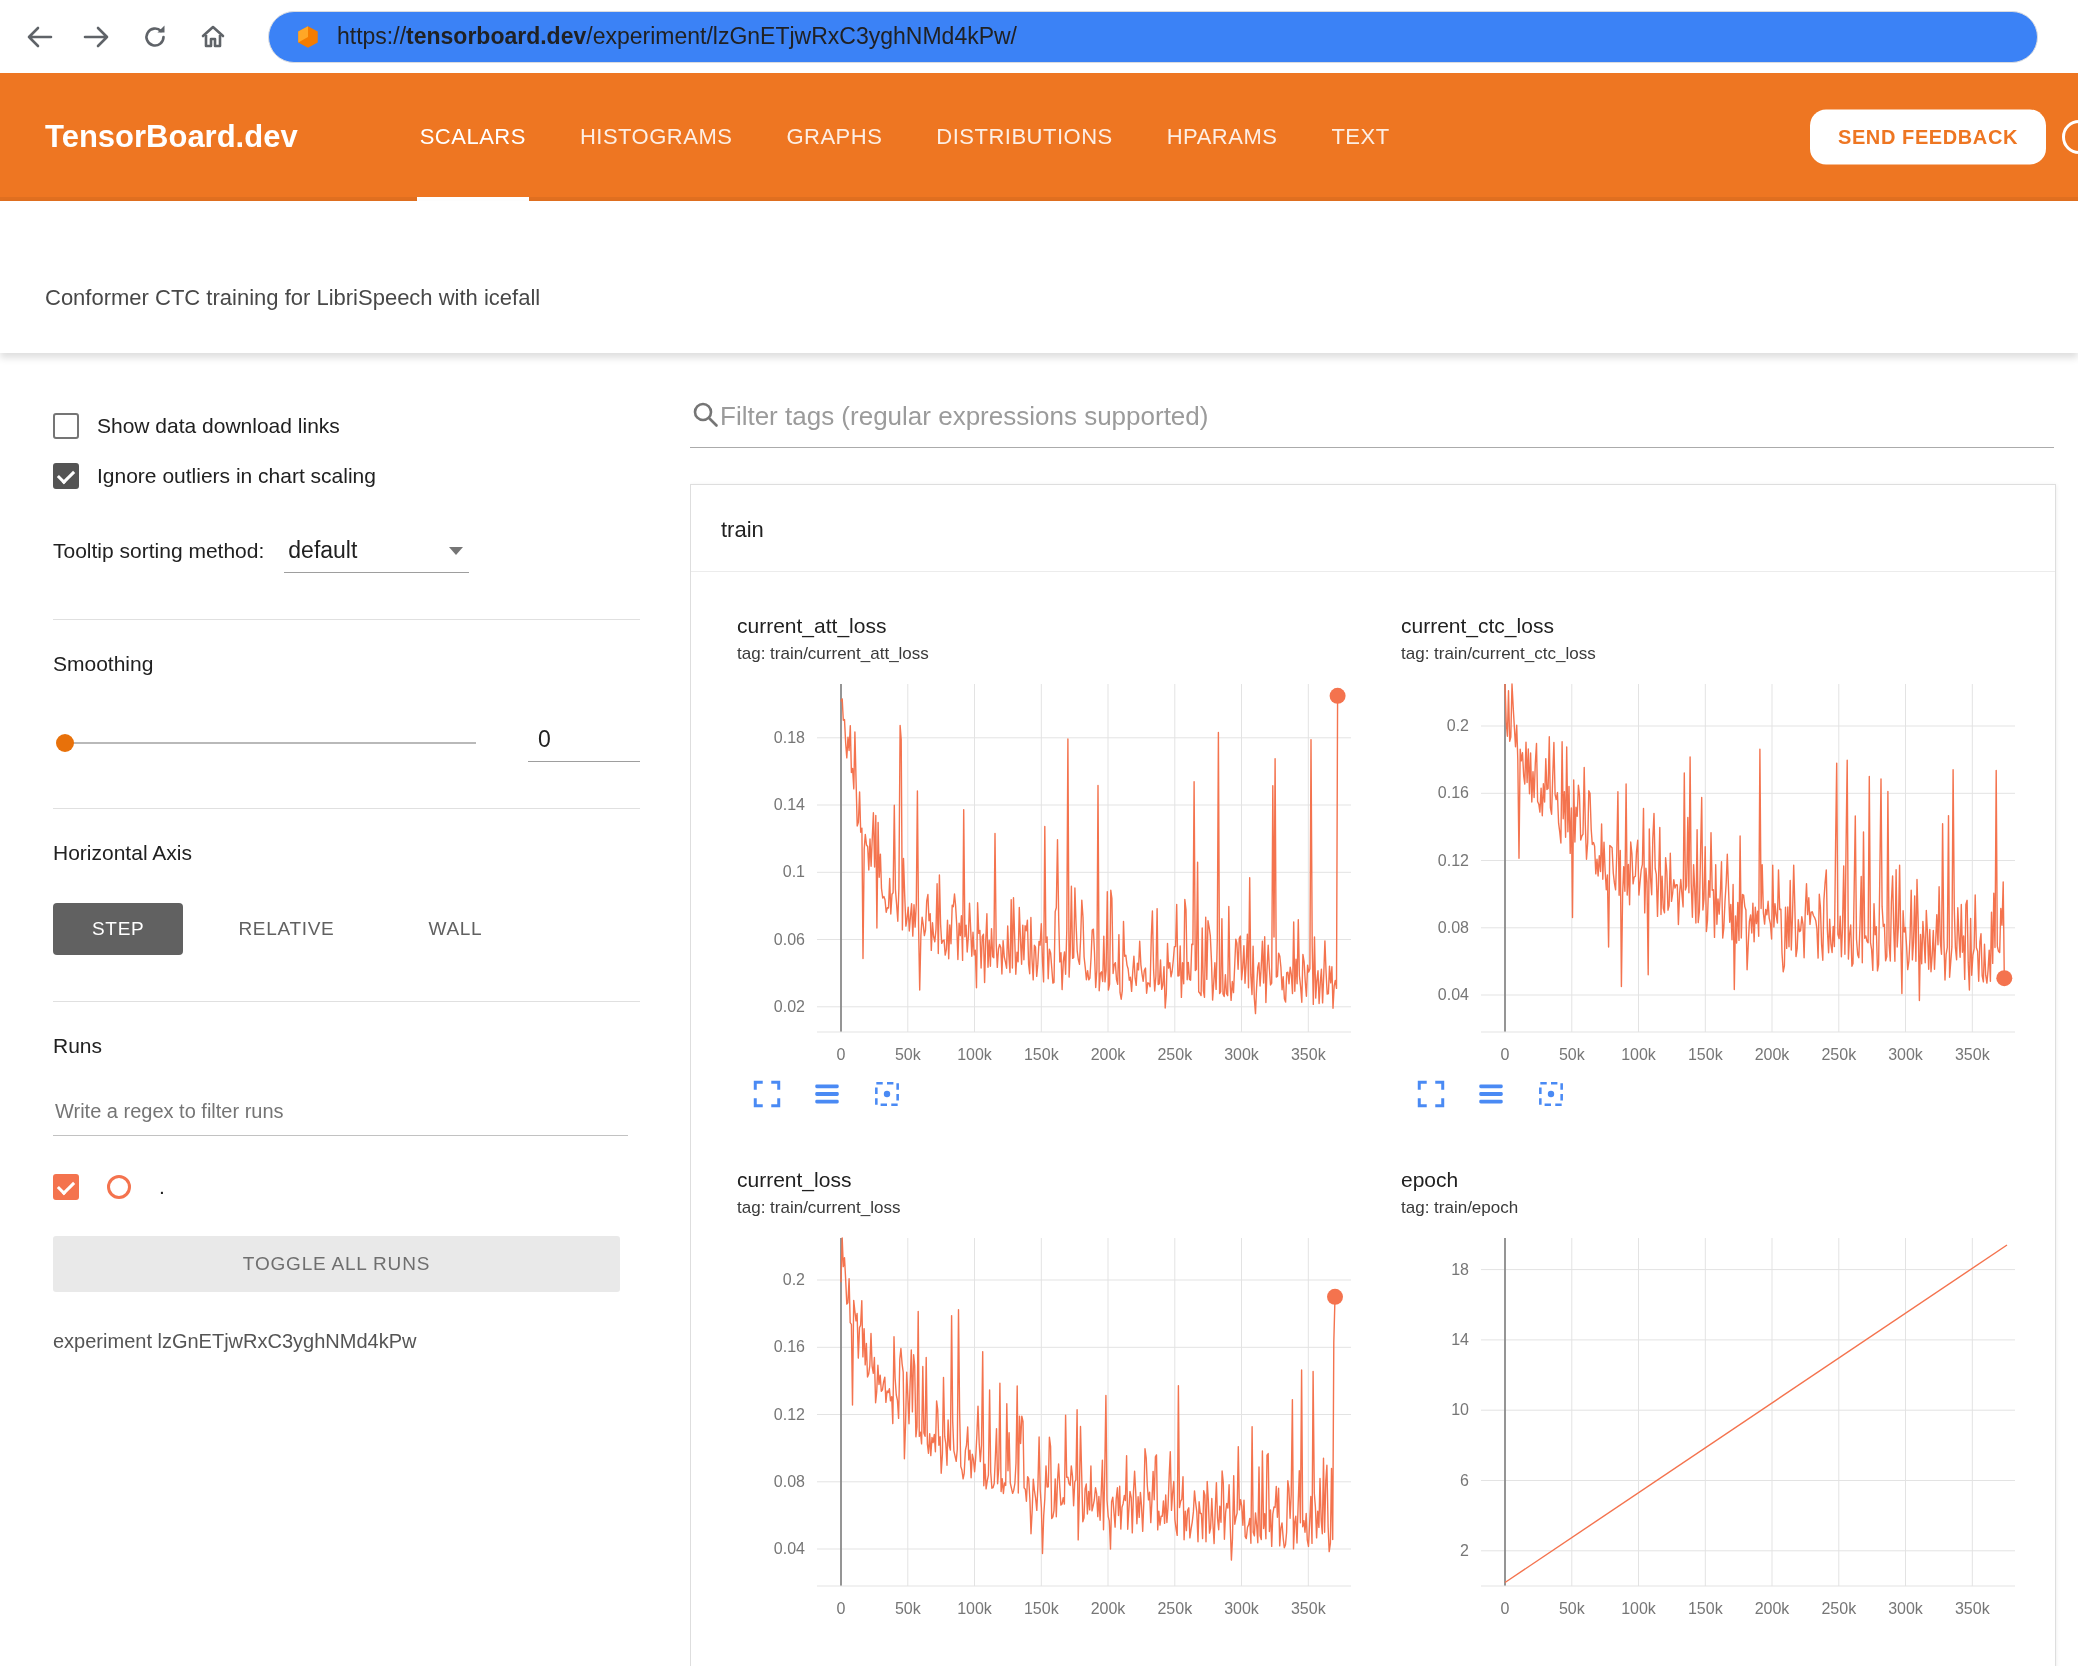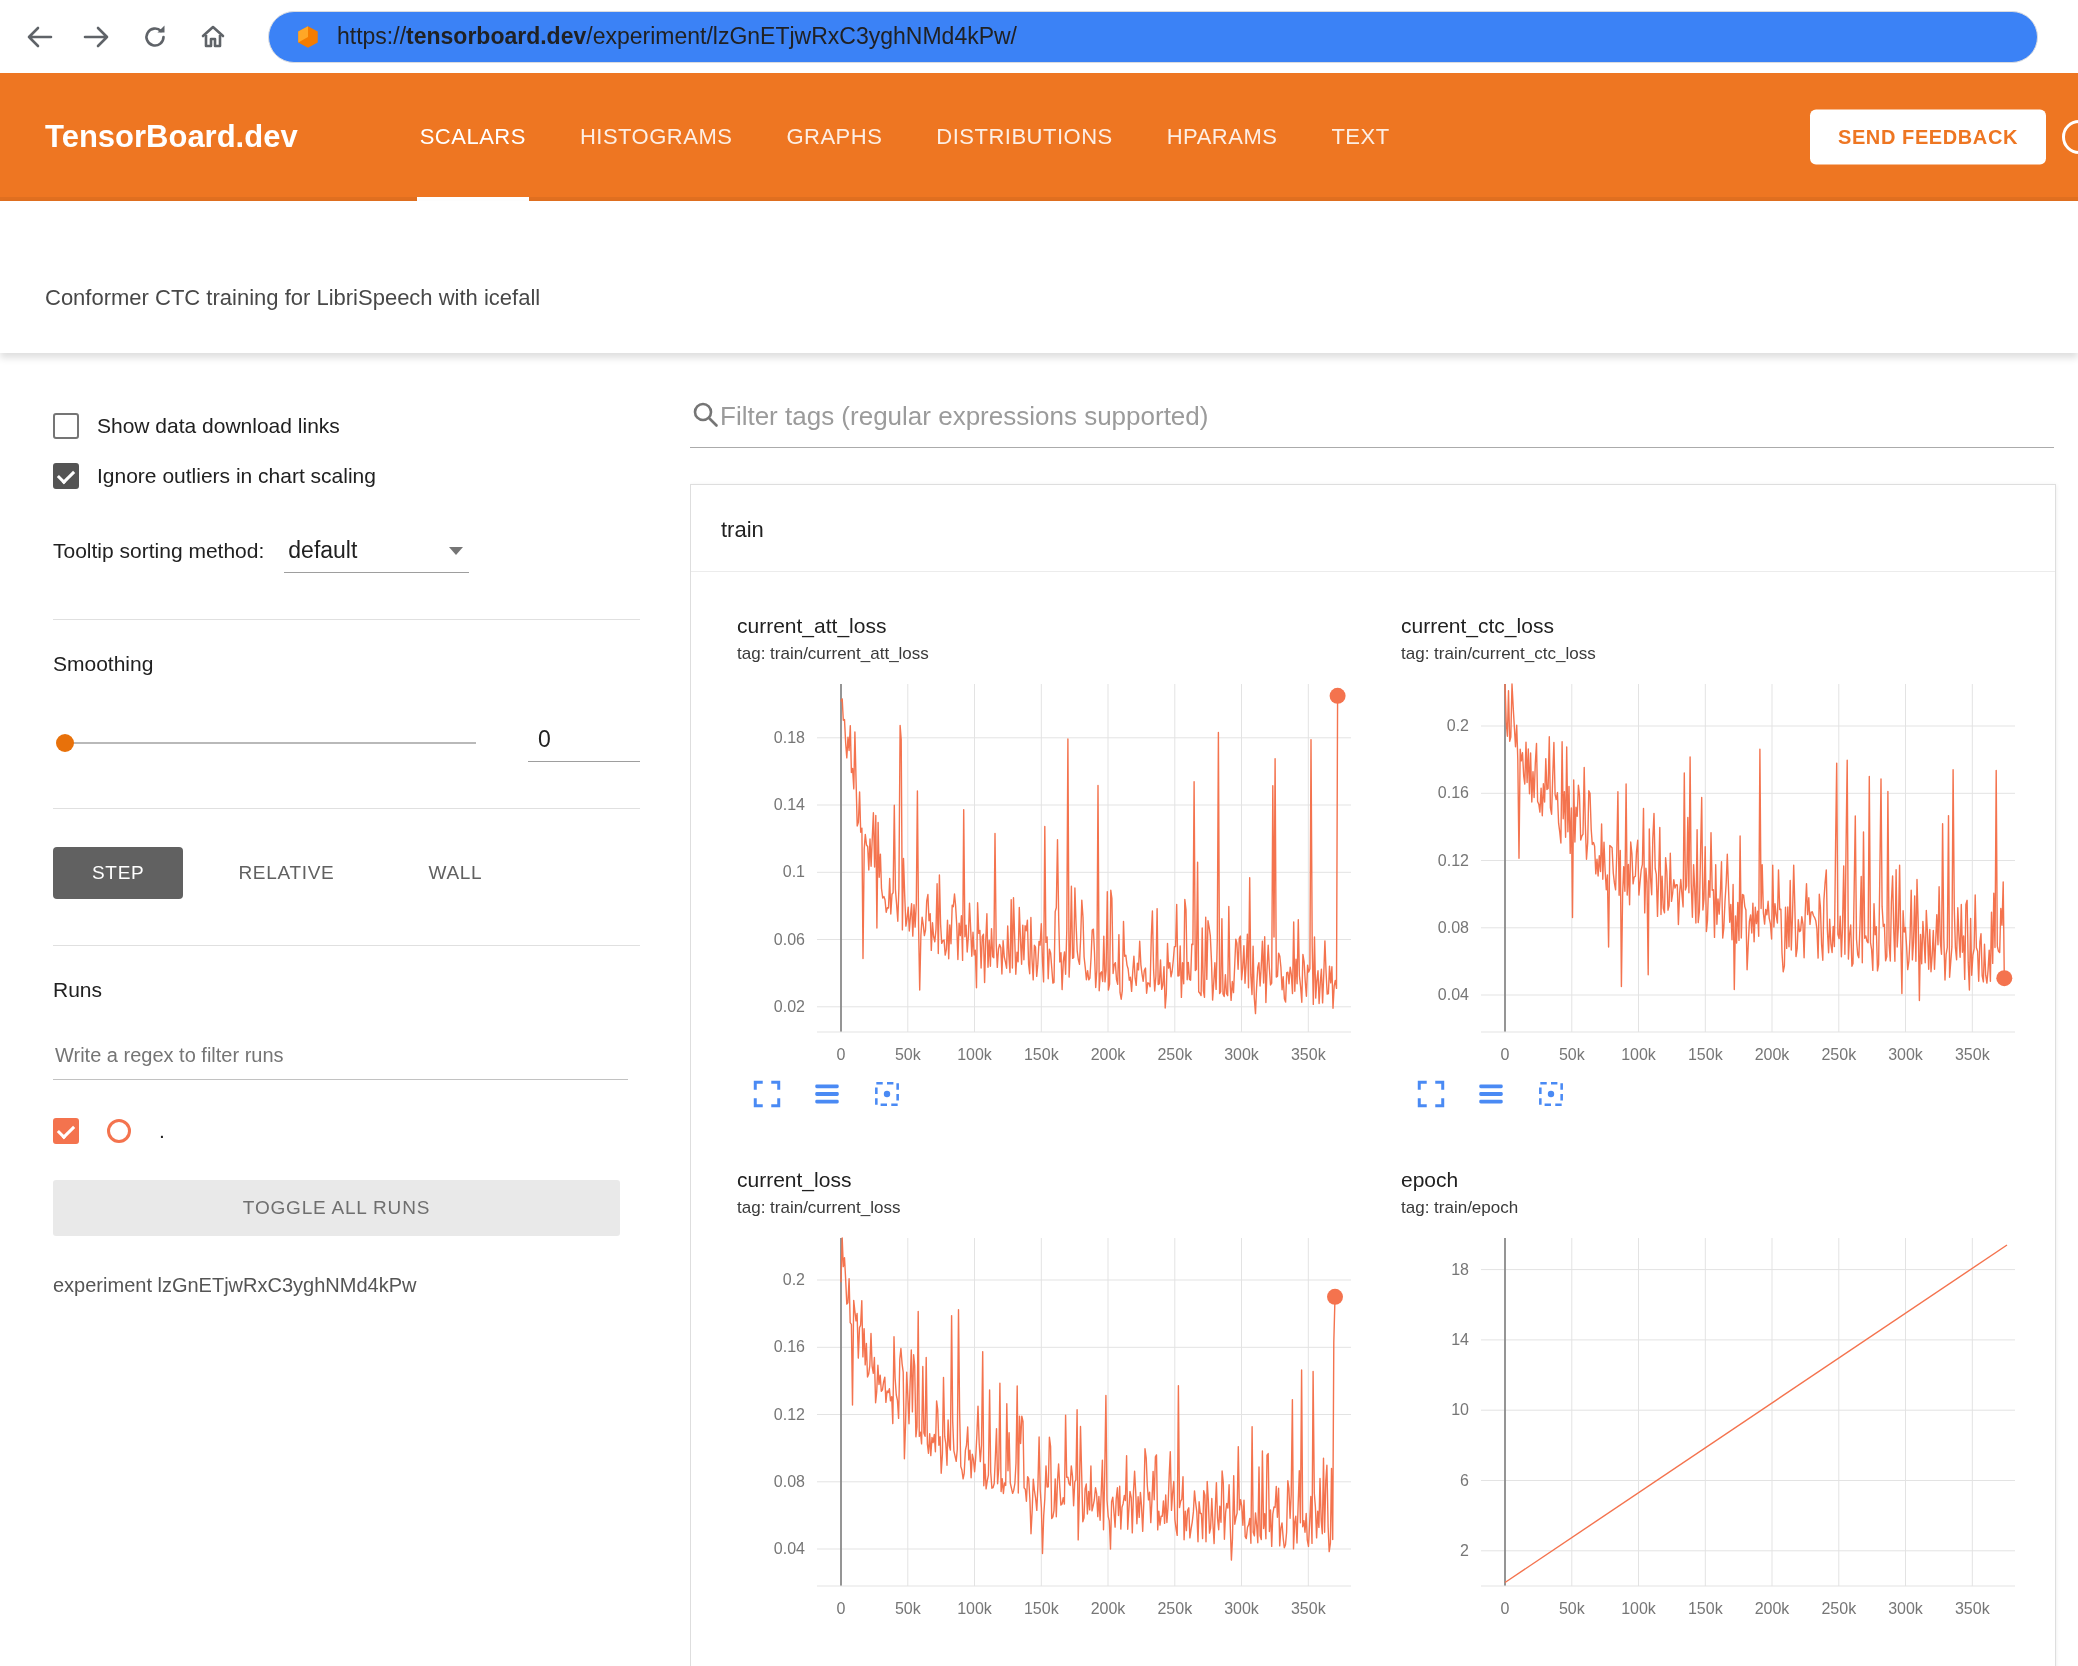--- a/index.html
+++ b/index.html
@@ -21,21 +21,21 @@
   .tb-header{position:absolute;top:73px;left:0;right:0;height:128px;
     background:var(--header-orange,#ee7622);display:flex;align-items:stretch;
     box-shadow:inset 0 -4px 0 rgba(0,0,0,0.06);}
   .brand{align-self:center;margin-left:45px;font-size:31px;font-weight:700;color:#fff;white-space:nowrap;}
   .tabs{display:flex;align-items:stretch;margin-left:95px;}
   .tab{display:flex;align-items:center;padding:0 27px;font-size:22px;font-weight:500;
     letter-spacing:0.5px;color:rgba(255,255,255,0.88);cursor:pointer;position:relative;white-space:nowrap;}
   .tab.active{color:#fff;}
   .tab.active::after{content:"";position:absolute;left:24px;right:24px;bottom:0;height:4px;background:#fff;}
   .feedback-btn{position:absolute;right:32px;top:50%;transform:translateY(-50%);
-    background:#fff;color:var(--header-orange,#ee7622);border:none;border-radius:6px;
+    background:#fff;color:var(--header-orange,#ee7622);border:none;border-radius:16px;
     font-family:inherit;font-size:20px;font-weight:600;letter-spacing:0.6px;
     padding:16px 28px;cursor:pointer;white-space:nowrap;margin-left:40px;}
   .account-circle{position:absolute;right:-18px;top:50%;transform:translateY(-50%);
     width:34px;height:34px;border:3px solid #fff;border-radius:50%;cursor:pointer;}
 
   
   .title-strip{position:absolute;top:201px;left:0;right:0;height:152px;background:#fff;
     box-shadow:0 5px 7px rgba(0,0,0,0.13);z-index:2;}
   .exp-title{position:absolute;left:45px;bottom:42px;font-size:22px;color:#484848;}
 
@@ -170,20 +170,21 @@
   <div class="section-label">Smoothing</div>
   <div class="slider-row">
     <div class="slider">
       <div class="slider-thumb"></div>
     </div>
     <div class="smoothing-value">0</div>
   </div>
 
   <hr class="divider">
 
+  <div class="section-label">Horizontal Axis</div>
   <div class="axis-buttons">
     <button class="axis-btn selected">STEP</button>
     <button class="axis-btn">RELATIVE</button>
     <button class="axis-btn">WALL</button>
   </div>
 
   <hr class="divider">
 
   <div class="section-label">Runs</div>
   <input class="runs-input" placeholder="Write a regex to filter runs" style="">

